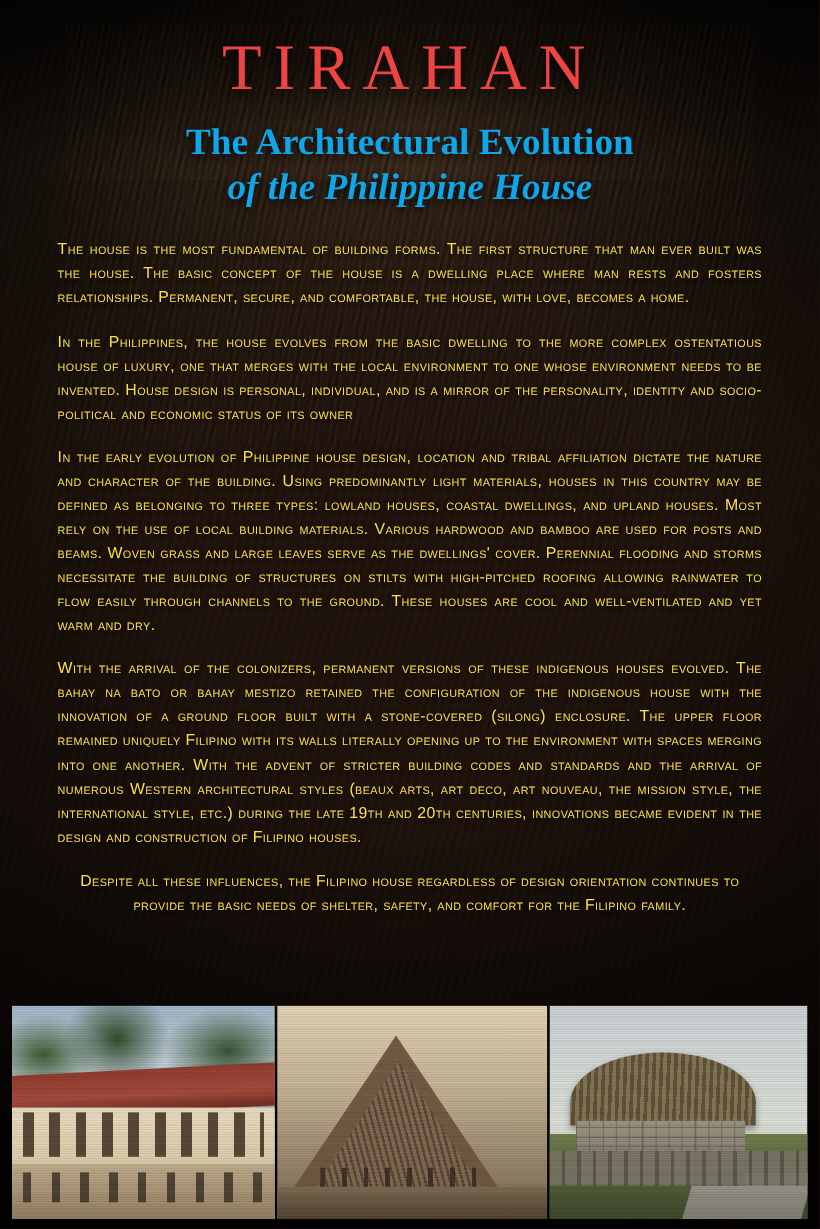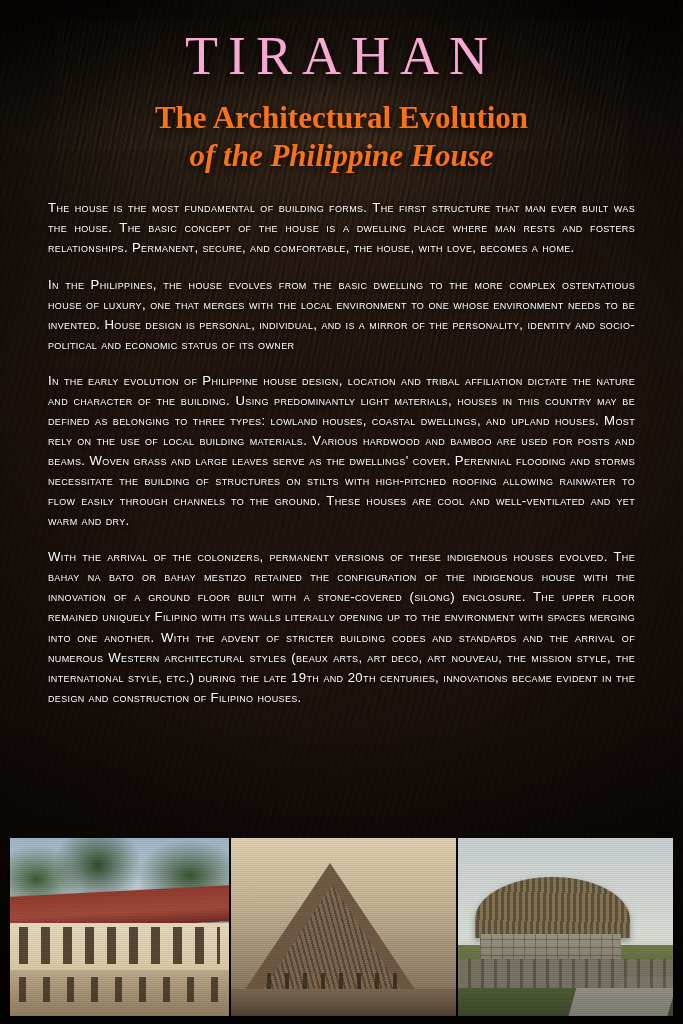--- a/index.html
+++ b/index.html
@@ -76,43 +76,43 @@
     color: #f3ece2;
     text-align: center;
   }
 
   .title {
     font-family: "Liberation Serif", serif;
     font-size: 54px;
     letter-spacing: 10px;
     font-weight: 400;
     margin: 6px 0 14px 0;
-    color: #f9a8d4;
+    color: #ef4444;
     text-shadow: 0 2px 10px rgba(0,0,0,0.85), 0 0 26px rgba(0,0,0,0.6);
     line-height: 1.05;
   }
 
   .subtitle {
     font-family: "Liberation Serif", serif;
     font-size: 31px;
     font-weight: 700;
     line-height: 1.22;
     margin: 0 0 24px 0;
-    color: #f97316;
+    color: #0ea5e9;
     text-shadow: 0 2px 8px rgba(0,0,0,0.85);
   }
   .subtitle .l2 { display: block; font-style: italic; }
 
   .body-text {
     text-align: justify;
     font-size: 13.2px;
     line-height: 1.52;
     letter-spacing: 0.35px;
     font-variant: small-caps;
-    color: #ffffff;
+    color: #fde047;
     text-shadow: 0 1px 4px rgba(0,0,0,0.9);
     margin: 0 0 16px 0;
   }
   .body-text.center { text-align: center; }
 
   
   .photo-strip {
     position: absolute;
     left: 10px;
     right: 10px;
@@ -219,20 +219,21 @@
 
     <h2 class="subtitle">
       <span class="l1">The Architectural Evolution</span>
       <span class="l2">of the Philippine House</span>
     </h2>
 
     <p class="body-text">The house is the most fundamental of building forms. The first structure that man ever built was the house. The basic concept of the house is a dwelling place where man rests and fosters relationships. Permanent, secure, and comfortable, the house, with love, becomes a home.</p>
     <p class="body-text">In the Philippines, the house evolves from the basic dwelling to the more complex ostentatious house of luxury, one that merges with the local environment to one whose environment needs to be invented. House design is personal, individual, and is a mirror of the personality, identity and socio-political and economic status  of its owner</p>
     <p class="body-text">In the early evolution of Philippine house design, location and tribal affiliation dictate the nature and character of the building. Using predominantly light materials, houses in this country may be defined as belonging to three types: lowland houses, coastal dwellings, and upland houses. Most rely on the use of local building materials. Various hardwood and bamboo are used for posts and beams. Woven grass and large leaves serve as the dwellings' cover. Perennial flooding and storms necessitate the building of structures on stilts  with high-pitched roofing allowing rainwater to flow easily through channels to the ground. These houses are cool and well-ventilated and yet warm and dry.</p>
     <p class="body-text">With the arrival of the colonizers, permanent versions of these indigenous houses evolved. The bahay na bato or bahay mestizo retained the configuration  of the indigenous house with the innovation of  a ground floor built with a stone-covered (silong) enclosure. The upper floor remained uniquely Filipino with its walls literally opening up to the environment with spaces merging into one another. With the advent of stricter building codes and standards and the arrival of numerous Western architectural styles (beaux arts, art deco, art nouveau, the mission style, the international style, etc.) during the late 19th and 20th centuries, innovations became evident in the design and construction of Filipino houses.</p>
+    <p class="body-text center">Despite all these influences, the Filipino house regardless of design orientation continues to provide the basic needs of shelter, safety, and comfort for the Filipino family.</p>
 
   </div>
 
   <div class="photo-strip">
 
     <div class="photo photo-1">
       <div class="p1-sky"></div>
       <div class="p1-trees"></div>
       <div class="p1-roof"></div>
       <div class="p1-upper"></div>

